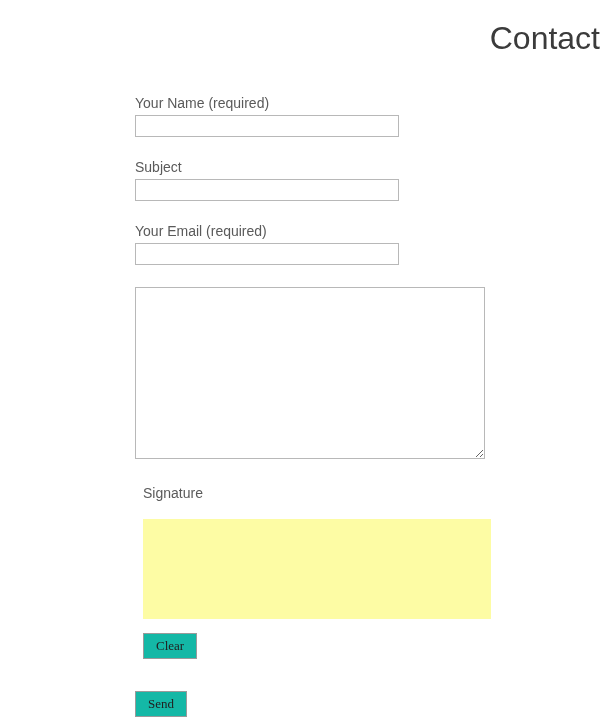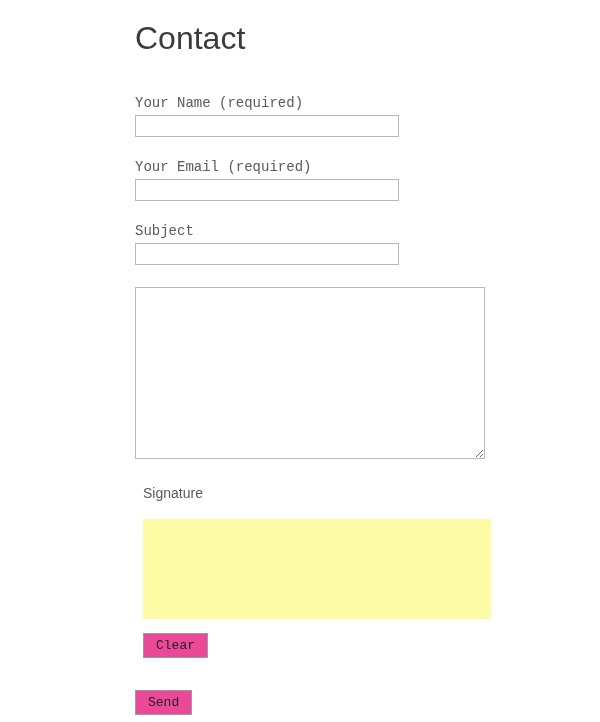--- a/index.html
+++ b/index.html
@@ -17,31 +17,31 @@
     }
     .container {
       padding: 20px 0 0 135px;
       width: 100%;
     }
     h1.page-title {
       font-size: 32px;
       font-weight: 400;
       color: #3b3b3b;
       margin-bottom: 38px;
+      text-align: right;
     }
     .form-group {
       margin-bottom: 22px;
     }
     .form-label {
       font-size: 14px;
       color: #5a5a5a;
       display: block;
       margin-bottom: 4px;
       font-weight: 400;
-      font-family: Liberation Mono, monospace;
     }
     .text-input {
       width: 264px;
       height: 22px;
       border: 1px solid #b8b8b8;
       background: #fff;
       font-size: 13px;
       padding: 2px 4px;
     }
     .textarea-input {
@@ -64,27 +64,27 @@
       display: block;
       margin-bottom: 18px;
     }
     .signature-pad {
       width: 348px;
       height: 100px;
       background: #fdfca4;
     }
     .btn {
       display: inline-block;
-      background: #ec4899;
+      background: #14b8a6;
       border: 1px solid #9a9a9a;
       font-size: 13px;
       color: #222;
       padding: 4px 12px;
       cursor: pointer;
-      font-family: Liberation Mono, monospace;
+      font-family: Liberation Serif, serif;
     }
     .btn-clear {
       margin-top: 14px;
       margin-bottom: 18px;
     }
     .btn-send {
     }
   </style>
 </head>
 <body>
@@ -92,26 +92,26 @@
 <div class="container">
 
   <h1 class="page-title">Contact</h1>
 
   <div class="form-group">
     <label class="form-label">Your Name (required)</label>
     <input class="text-input" type="text" value="" style="">
   </div>
 
   <div class="form-group">
-    <label class="form-label">Your Email (required)</label>
+    <label class="form-label">Subject</label>
     <input class="text-input" type="text" value="" style="">
   </div>
 
   <div class="form-group">
-    <label class="form-label">Subject</label>
+    <label class="form-label">Your Email (required)</label>
     <input class="text-input" type="text" value="" style="">
   </div>
 
   <div class="form-group">
     <textarea class="textarea-input" style=""></textarea>
   </div>
 
   <div class="signature-group">
     <label class="signature-label">Signature</label>
     <div class="signature-pad"></div>

